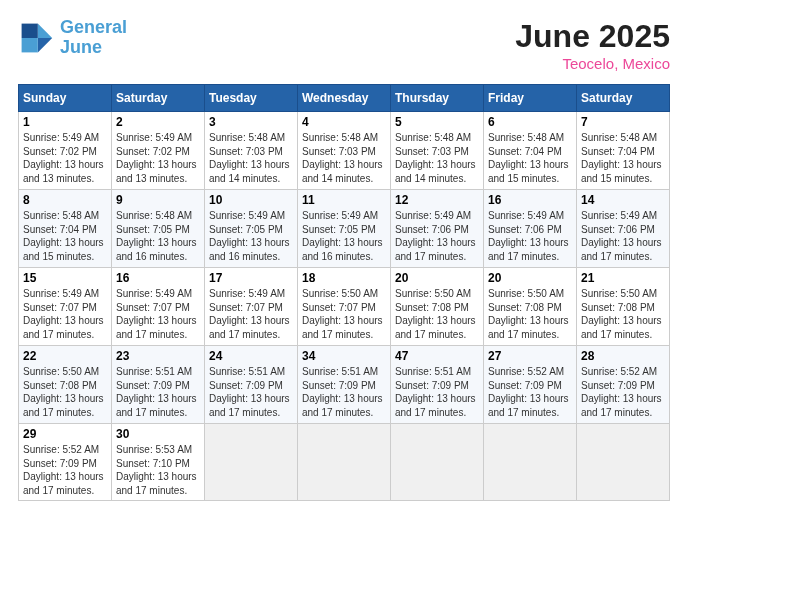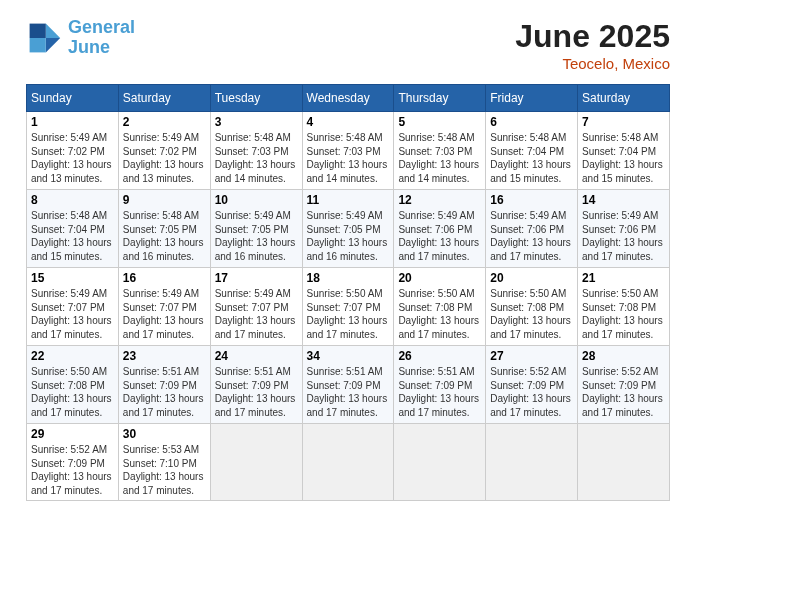--- a/index.html
+++ b/index.html
@@ -5,21 +5,21 @@
     * { box-sizing: border-box; margin: 0; padding: 0; }
     body {
       font-family: Arial, sans-serif;
       background: #fff;
       width: 792px;
       height: 612px;
       overflow: hidden;
     }
     .page {
       width: 688px;
-      padding: 18px 18px 10px 26px;
+      padding: 18px 18px 10px 18px;
     }
     .header {
       display: flex;
       justify-content: space-between;
       align-items: flex-start;
       margin-bottom: 12px;
     }
     .logo {
       display: flex;
       align-items: center;
@@ -41,33 +41,33 @@
     .title-area {
       text-align: right;
     }
     .month-title {
       font-size: 32px;
       font-weight: bold;
       color: #222;
     }
     .subtitle {
       font-size: 15px;
-      color: #c2410c;
+      color: #ec4899;
     }
     table {
       width: 100%;
       border-collapse: collapse;
       font-size: 10.5px;
     }
     thead th {
       background: #2563a8;
       color: #fff;
       padding: 6px 4px;
       font-size: 12px;
-      font-weight: normal;
+      font-weight: bold;
       border: 1px solid #1a4e8c;
       text-align: left;
     }
     tbody tr td {
       border: 1px solid #ccc;
       padding: 3px 4px;
       vertical-align: top;
       background: #fff;
       min-height: 72px;
       height: 78px;
@@ -355,21 +355,21 @@
           <td>
         <span class="day-num">34</span>
         <div class="day-info">
           Sunrise: 5:51 AM<br>
           Sunset: 7:09 PM<br>
           Daylight: 13 hours<br>
           and 17 minutes.
         </div>
       </td>
           <td>
-        <span class="day-num">26</span>
+        <span class="day-num">47</span>
         <div class="day-info">
           Sunrise: 5:51 AM<br>
           Sunset: 7:09 PM<br>
           Daylight: 13 hours<br>
           and 17 minutes.
         </div>
       </td>
           <td>
         <span class="day-num">27</span>
         <div class="day-info">

